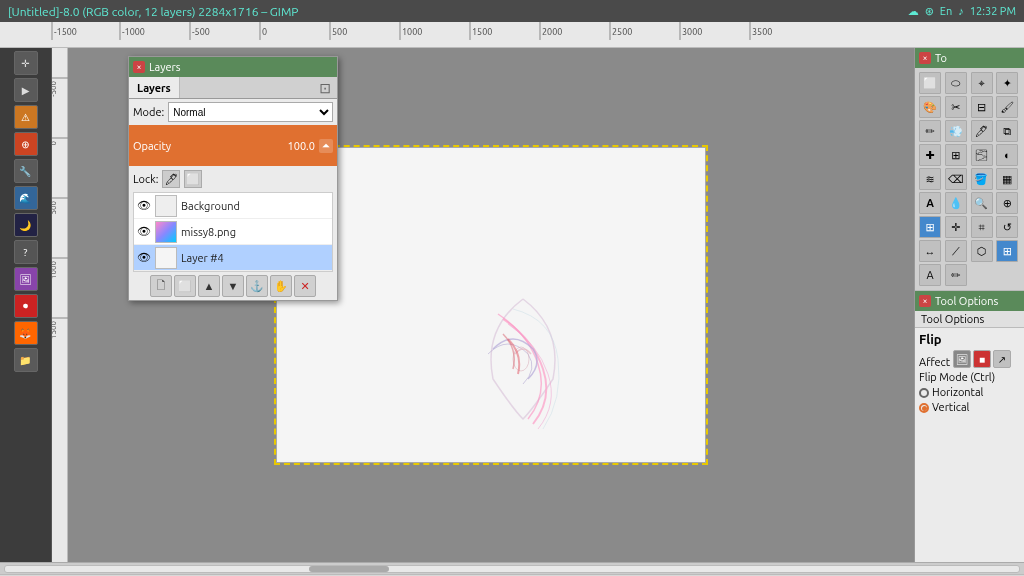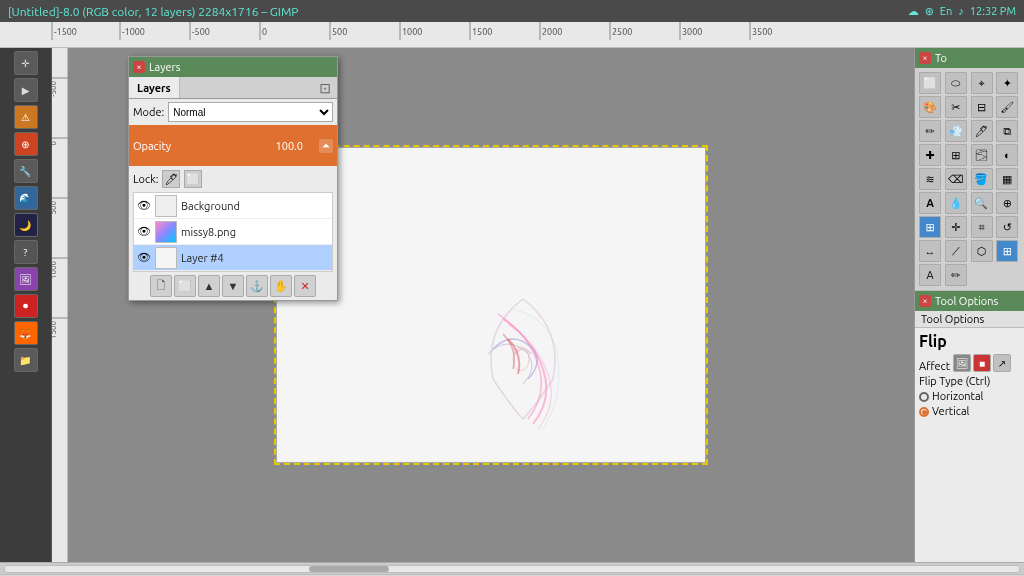--- a/index.html
+++ b/index.html
@@ -170,21 +170,21 @@
     #opacity-row {
       background: #e07030;
       color: white;
       display: flex; align-items: center;
       padding: 2px 4px;
       font-size: 11px;
       height: 41px;
       margin: 0 0 2px 0;
     }
     #opacity-label { flex: 1; }
-    #opacity-value { margin-right: 16px; }
+    #opacity-value { margin-right: 4px; }
     #lock-row {
       display: flex; align-items: center; padding: 2px 4px; gap: 4px;
       font-size: 11px; margin-bottom: 2px;
     }
     #layers-list {
       height: 80px;
       overflow-y: auto;
       background: #fff;
       border: 1px solid #ccc;
       margin: 0 4px;
@@ -308,21 +308,21 @@
       padding: 2px 6px;
       font-size: 11px;
       border-bottom: 1px solid #bbb;
     }
     .tool-options-content {
       padding: 4px;
       font-size: 11px;
     }
     .tool-options-section-title {
       font-weight: bold;
-      font-size: 16px;
+      font-size: 13px;
       margin-bottom: 4px;
     }
     .tool-options-row {
       display: flex; align-items: flex-end; margin-bottom: 3px; gap: 3px;
       font-size: 11px;
     }
     .radio-circle {
       width: 10px; height: 10px;
       border: 2px solid #666;
       border-radius: 50%;
@@ -603,21 +603,21 @@
         <div class="tool-options-row">
           <span>Affect</span>
           <div class="affect-icons">
             <div class="affect-icon active" title="Layer">🖼</div>
             <div class="affect-icon" title="Selection" style="background:#cc3333;color:white;">■</div>
             <div class="affect-icon" title="Path">↗</div>
           </div>
         </div>
 
         <div class="tool-options-row">
-          <span>Flip Type (Ctrl)</span>
+          <span>Flip Mode (Ctrl)</span>
         </div>
         <div class="tool-options-row">
           <div class="radio-circle"></div>
           <span>Horizontal</span>
         </div>
         <div class="tool-options-row">
           <div class="radio-circle checked"></div>
           <span>Vertical</span>
         </div>
       </div>

